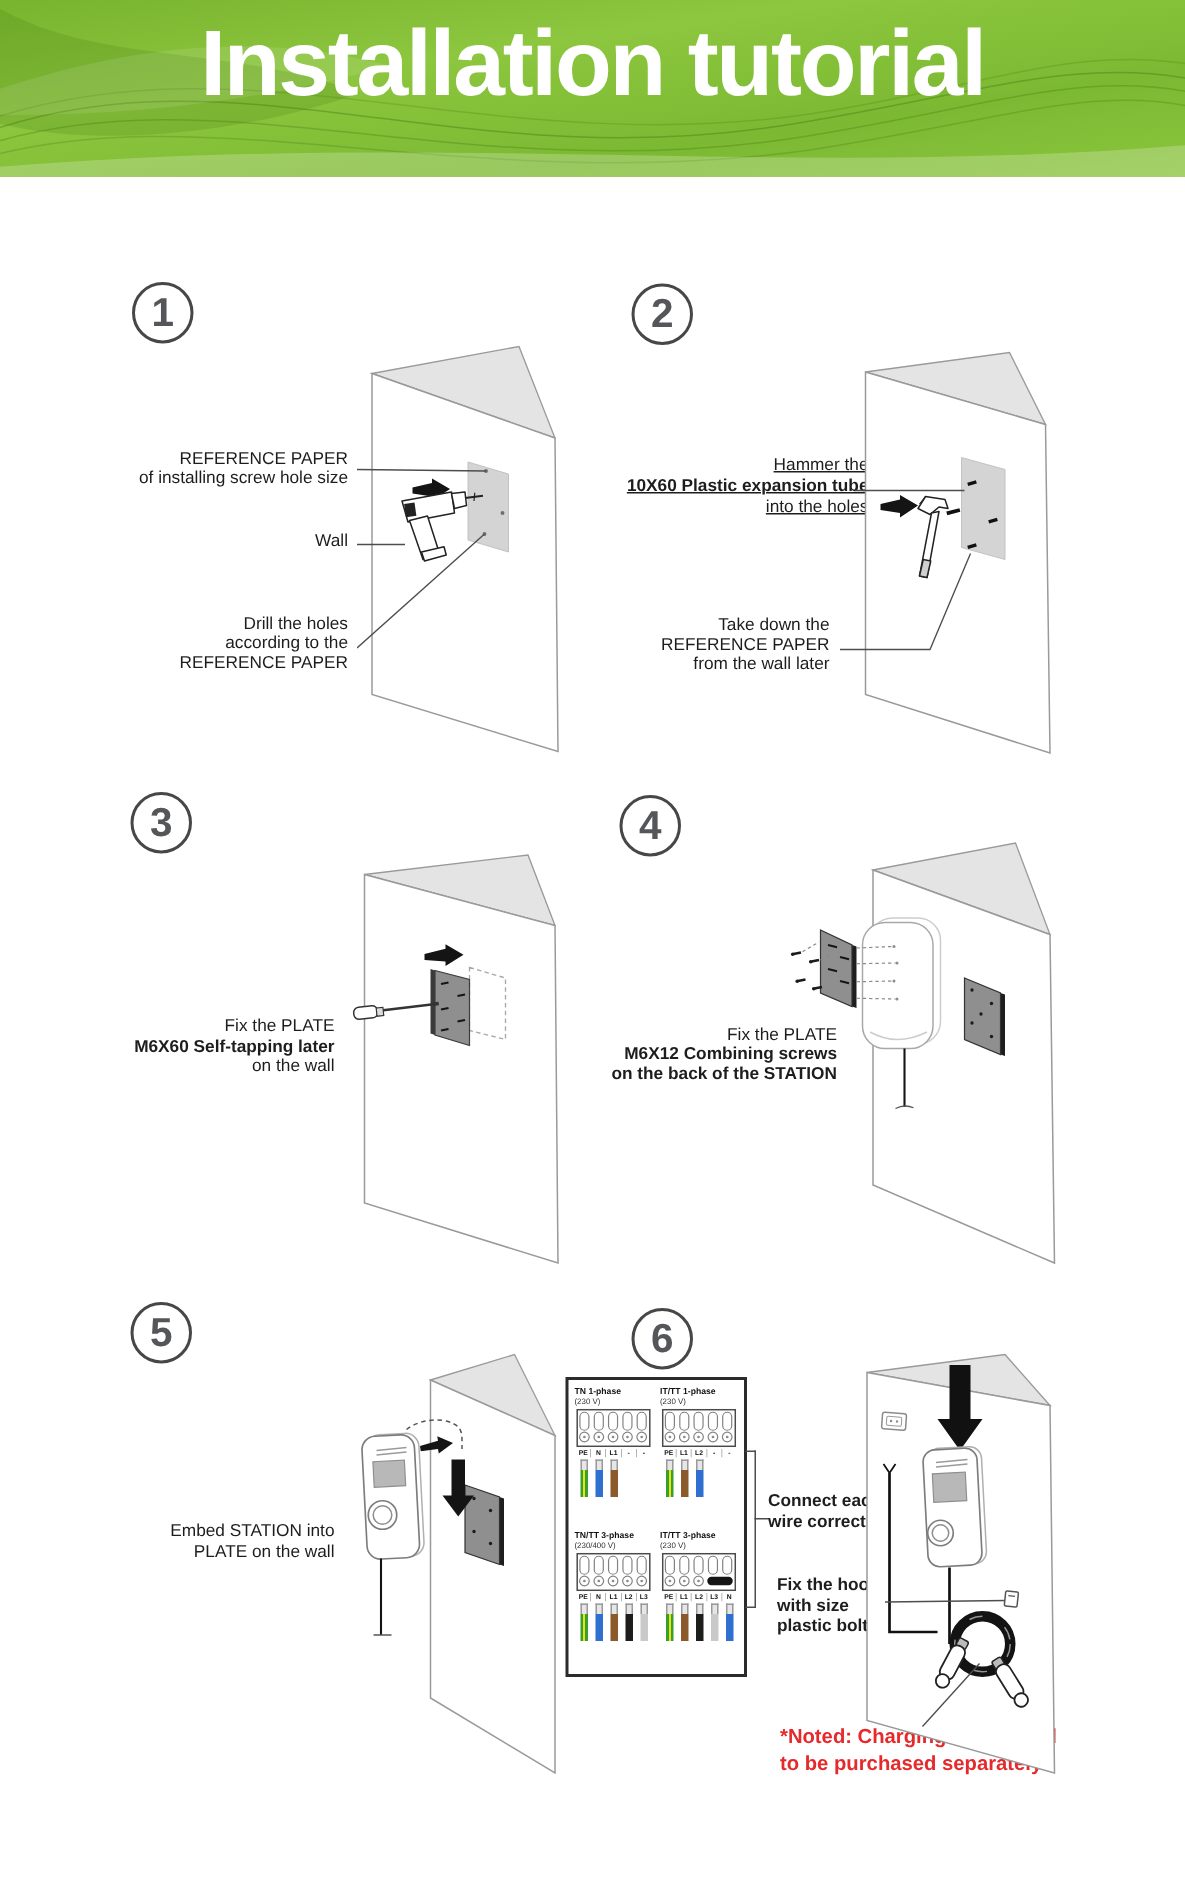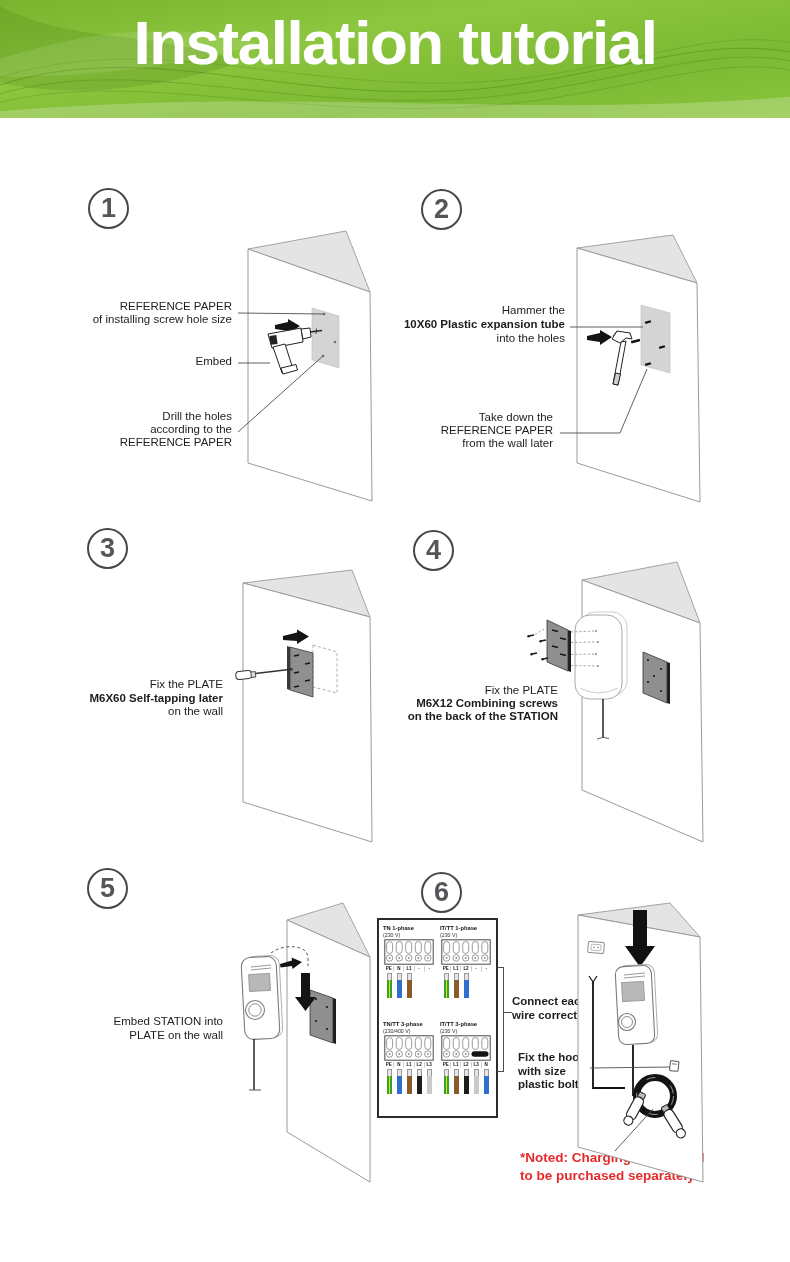--- a/index.html
+++ b/index.html
@@ -87,21 +87,21 @@
 <div class="badge" style="left:87px;top:528px;">3</div>
 <div class="badge" style="left:413px;top:530px;">4</div>
 <div class="badge" style="left:87px;top:868px;">5</div>
 <div class="badge" style="left:421px;top:872px;">6</div>
 
 <div class="lbl ra" style="right:558px;top:300px;">
   <span>REFERENCE PAPER</span>
   <span>of installing screw hole size</span>
 </div>
 <div class="lbl ra" style="right:558px;top:355px;">
-  <span>Embed</span>
+  <span>Wall</span>
 </div>
 <div class="lbl ra" style="right:558px;top:410px;">
   <span>Drill the holes</span>
   <span>according to the</span>
   <span>REFERENCE PAPER</span>
 </div>
 <svg class="art" style="left:238px;top:225px;" width="145" height="285" viewBox="0 0 145 285">
   <g>
     <polygon points="10,24 108,6 132,67" fill="#e4e4e4" stroke="#9a9a9a" stroke-width="0.9"></polygon>
     <polygon points="10,24 132,67 134,276 10,238" fill="#fff" stroke="#9a9a9a" stroke-width="1"></polygon>
@@ -120,21 +120,21 @@
     <polygon points="30,109 63,103 65,117 34,123"></polygon>
     <rect x="32" y="110.5" width="7" height="9" fill="#222" stroke="none" transform="rotate(-8 35 115)"></rect>
     <polygon points="63,104 72,103 73,112 65,114"></polygon>
     <line x1="72" y1="107" x2="84" y2="105.5" stroke-width="1.4"></line>
     <line x1="78.5" y1="103.5" x2="78" y2="109" stroke-width="0.8"></line>
     <polygon points="35,122 47,119 55,144 44,148"></polygon>
     <polygon points="43,143 58,139.5 59.5,145 45,149"></polygon>
   </g>
 </svg>
 
-<div class="lbl ra" style="right:225px;top:303px;line-height:14px;">
+<div class="lbl ra" style="right:211px;top:303px;line-height:14px;text-decoration:underline;">
   <span>Hammer the</span>
   <span class="b">10X60 Plastic expansion tube</span>
   <span>into the holes</span>
 </div>
 <div class="lbl ra" style="right:237px;top:411px;">
   <span>Take down the</span>
   <span>REFERENCE PAPER</span>
   <span>from the wall later</span>
 </div>
 <svg class="art" style="left:560px;top:225px;" width="150" height="285" viewBox="0 0 150 285">

